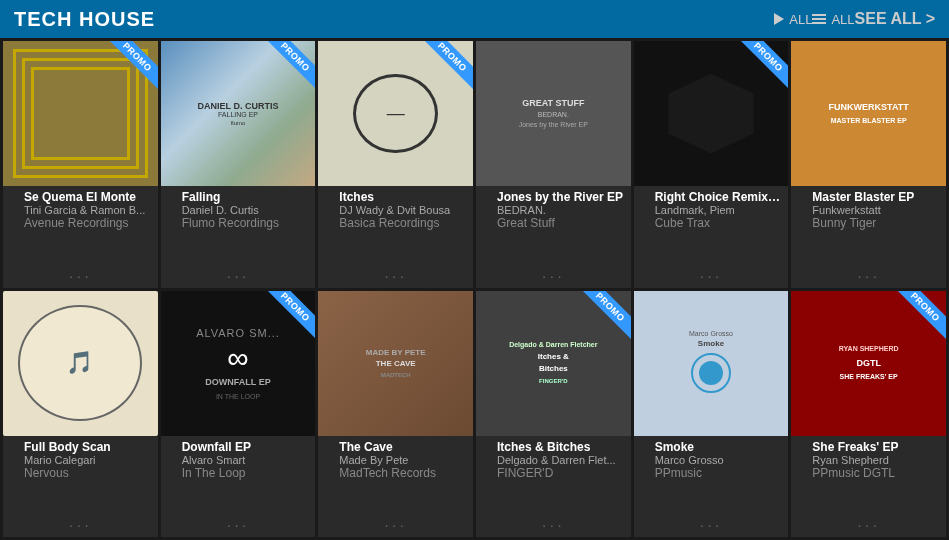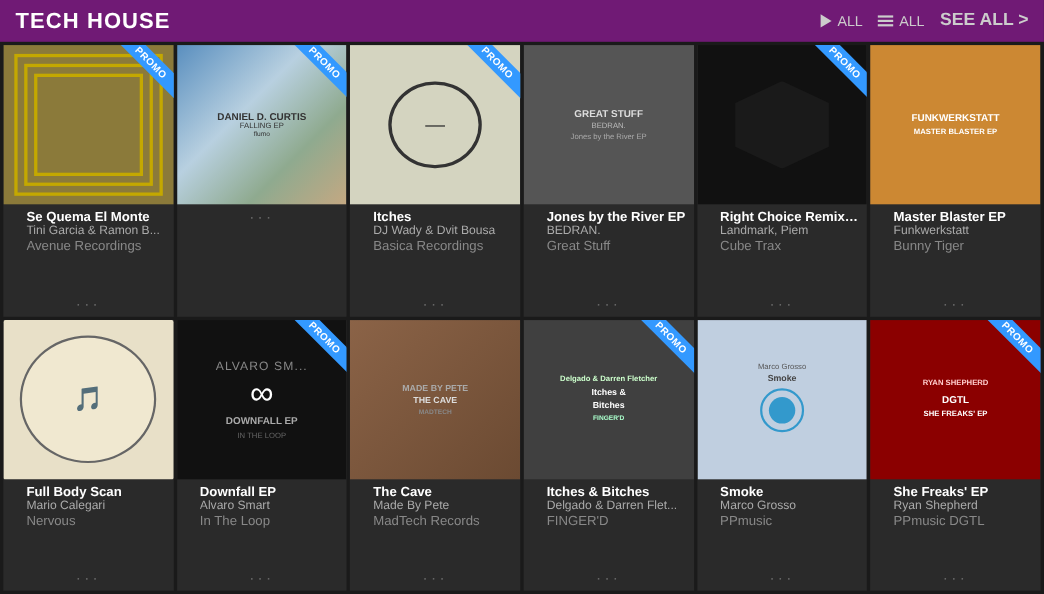--- a/index.html
+++ b/index.html
@@ -7,34 +7,33 @@
       background: #1a1a1a;
       color: #fff;
       font-family: Arial, Helvetica, sans-serif;
       width: 949px;
       height: 540px;
       overflow: hidden;
     }
     .header {
       display: flex;
       padding: 8px 14px;
-      background: #701a75;
+      background: #0369a1;
       height: 38px;
     }
     .header-title {
       font-size: 20px;
       font-weight: bold;
       color: #fff;
       flex: 1;
       letter-spacing: 1px;
     }
     .header-controls {
       display: flex;
       align-items: center;
-      gap: 14px;
     }
     .ctrl-btn {
       display: flex;
       align-items: center;
       gap: 5px;
       color: #ccc;
       font-size: 13px;
       cursor: pointer;
     }
     .play-icon {
@@ -244,20 +243,25 @@
         <div style="width:100%;height:100%;background:linear-gradient(135deg,#5a8fbf 0%,#b8d0e0 40%,#8faa8f 70%,#c4a882 100%);display:flex;align-items:center;justify-content:center;">
       <div style="text-align:center;font-size:8px;color:#333;padding:4px;">
         <div style="font-weight:bold;font-size:9px;">DANIEL D. CURTIS</div>
         <div style="font-size:7px;">FALLING EP</div>
         <div style="font-size:6px;margin-top:2px;">flumo</div>
       </div>
     </div>
         <div class="promo-ribbon">PROMO</div>
       </div>
     </div>
+    <div class="card-info">
+      <div class="card-title">Falling</div>
+      <div class="card-artist">Daniel D. Curtis</div>
+      <div class="card-label">Flumo Recordings</div>
+    </div>
     <div class="card-dots">···</div>
   </div>
       <div class="card">
     <div class="album-art" style="height:145px;">
       <div class="album-art-inner" style="height:100%;">
         <div class="art-3-design">
               <div class="art-3-circle"></div>
             </div>
         <div class="promo-ribbon">PROMO</div>
       </div>

